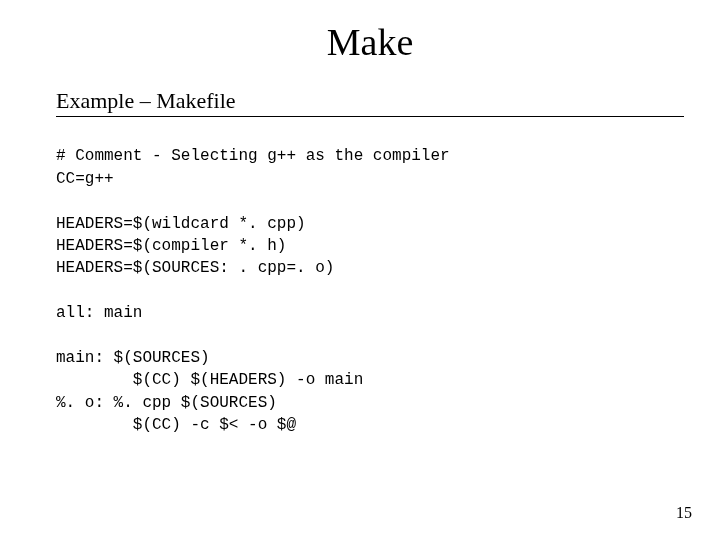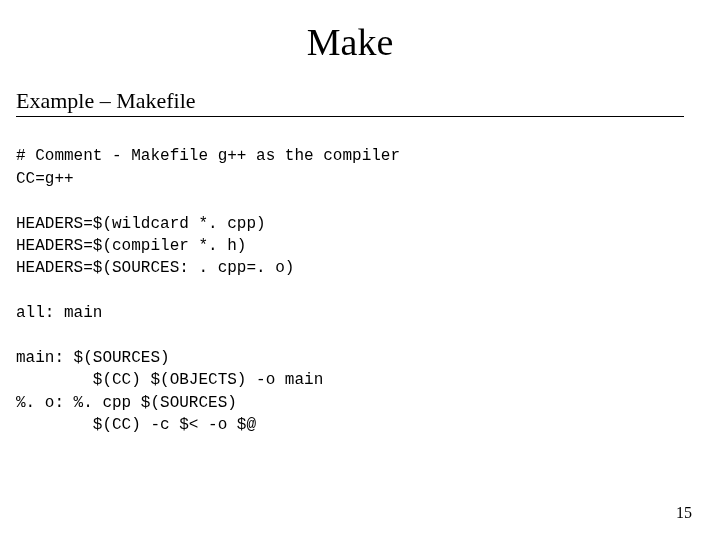--- a/index.html
+++ b/index.html
@@ -6,21 +6,21 @@
     body {
       width: 720px;
       height: 540px;
       background: #ffffff;
       font-family: Georgia, 'Times New Roman', serif;
       color: #000;
       position: relative;
       overflow: hidden;
     }
     .slide {
-      padding: 20px 36px 0 16px;
+      padding: 20px 36px 0 56px;
     }
     .title {
       font-size: 38px;
       font-weight: 400;
       text-align: center;
       font-family: Georgia, 'Times New Roman', serif;
       margin-bottom: 24px;
     }
     .subtitle {
       font-size: 22px;
@@ -49,29 +49,29 @@
     }
   </style>
 </head>
 <body>
 
 <div class="slide">
   <h1 class="title">Make</h1>
   <h2 class="subtitle">Example – Makefile</h2>
   <hr class="divider">
   <div class="code">
-<span># Comment - Makefile g++ as the compiler</span>
+<span># Comment - Selecting g++ as the compiler</span>
 <span>CC=g++</span>
 <span></span>
 <span>HEADERS=$(wildcard *. cpp)</span>
 <span>HEADERS=$(compiler *. h)</span>
 <span>HEADERS=$(SOURCES: . cpp=. o)</span>
 <span></span>
 <span>all: main</span>
 <span></span>
 <span>main: $(SOURCES)</span>
-<span>        $(CC) $(OBJECTS) -o main</span>
+<span>        $(CC) $(HEADERS) -o main</span>
 <span>%. o: %. cpp $(SOURCES)</span>
 <span>        $(CC) -c $&lt; -o $@</span>
 </div>
 </div>
 
 <div class="page-number">15</div>
 
 </body></html>

